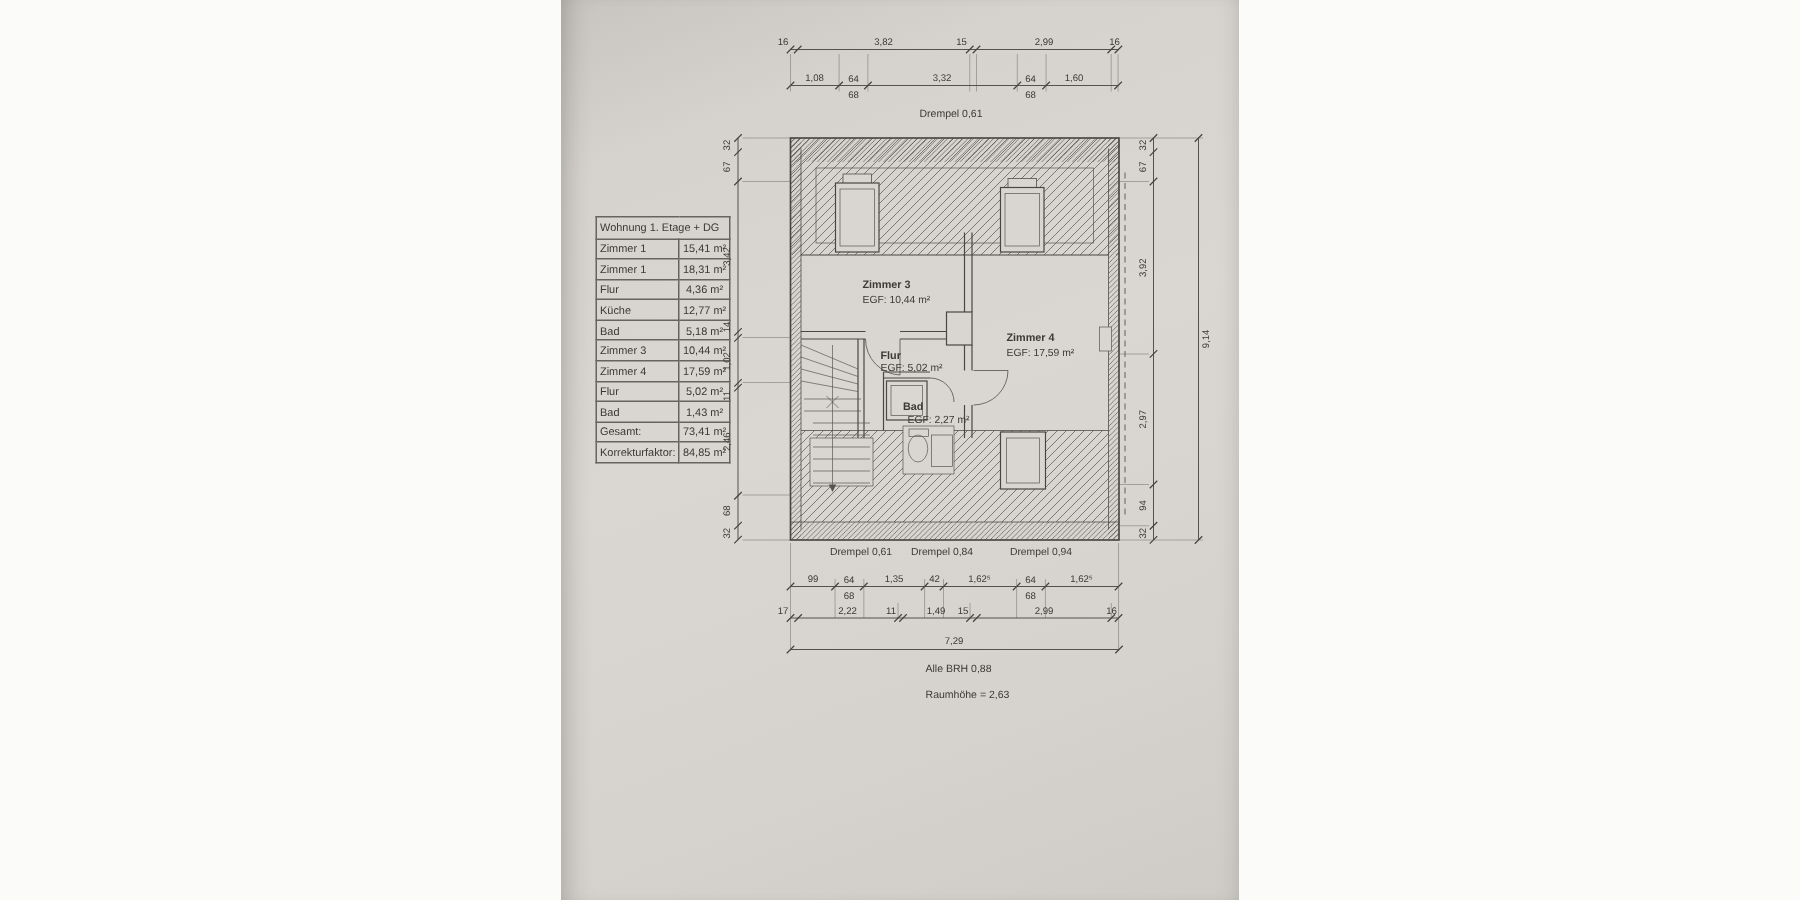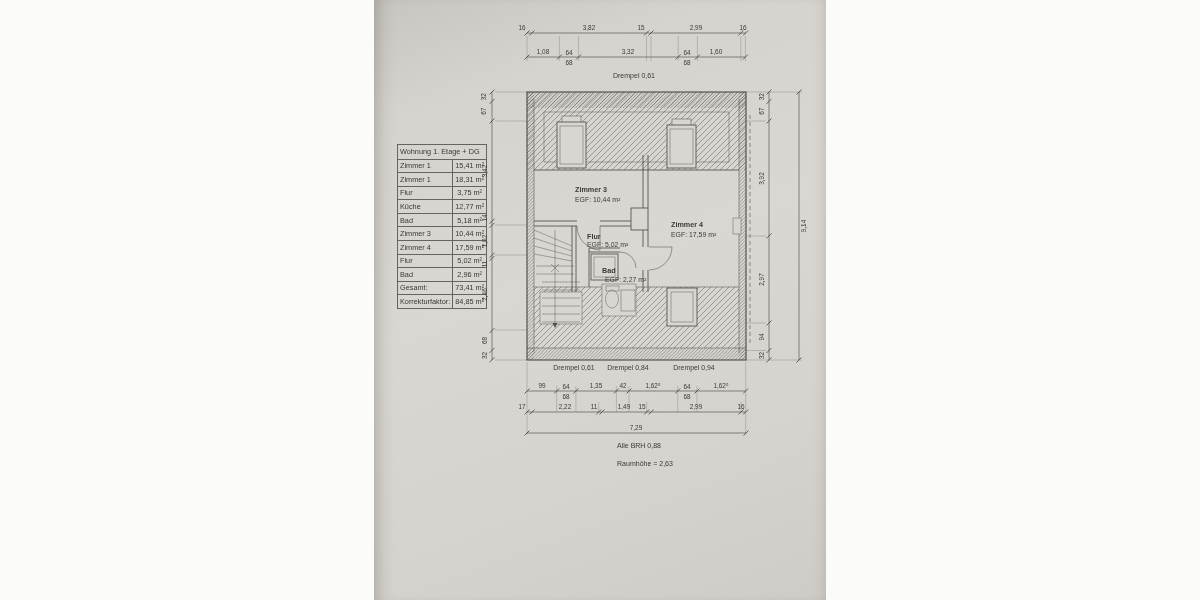--- a/index.html
+++ b/index.html
@@ -59,21 +59,21 @@
         <tr>
             <td>Zimmer 1</td>
             <td class="val">15,41 m²</td>
           </tr>
         <tr>
             <td>Zimmer 1</td>
             <td class="val">18,31 m²</td>
           </tr>
         <tr>
             <td>Flur</td>
-            <td class="val">3,75 m²</td>
+            <td class="val">4,36 m²</td>
           </tr>
         <tr>
             <td>Küche</td>
             <td class="val">12,77 m²</td>
           </tr>
         <tr>
             <td>Bad</td>
             <td class="val">5,18 m²</td>
           </tr>
         <tr>
@@ -83,21 +83,21 @@
         <tr>
             <td>Zimmer 4</td>
             <td class="val">17,59 m²</td>
           </tr>
         <tr>
             <td>Flur</td>
             <td class="val">5,02 m²</td>
           </tr>
         <tr>
             <td>Bad</td>
-            <td class="val">2,96 m²</td>
+            <td class="val">1,43 m²</td>
           </tr>
         <tr>
             <td>Gesamt:</td>
             <td class="val">73,41 m²</td>
           </tr>
         <tr>
             <td>Korrekturfaktor:</td>
             <td class="val">84,85 m²</td>
           </tr>
       </tbody>

